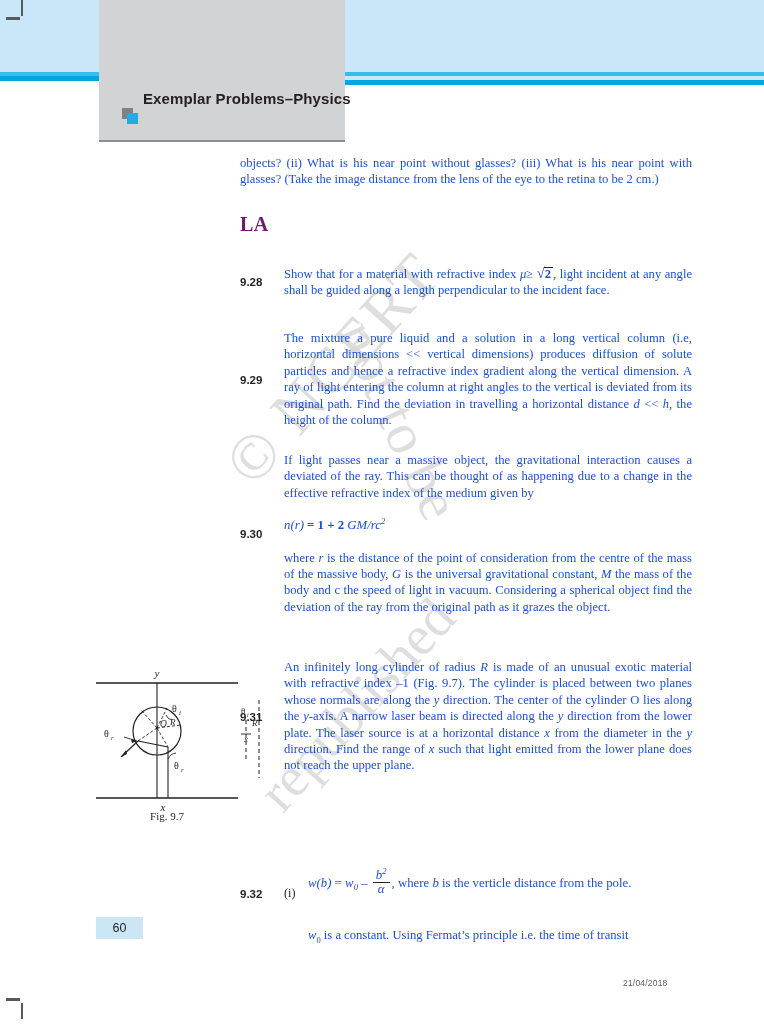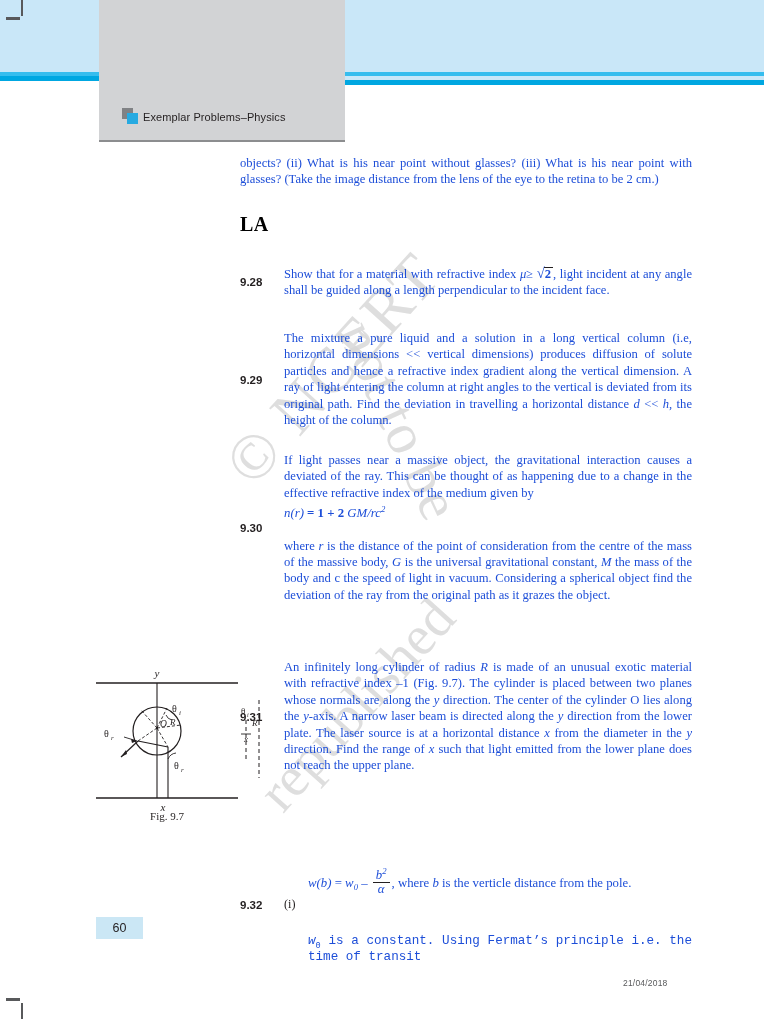--- a/index.html
+++ b/index.html
@@ -64,24 +64,24 @@
     background: #d2d3d5;
   }
   .head-block-shadow {
     position: absolute;
     left: 99px; top: 140px;
     width: 246px; height: 2px;
     background: #8c8d8f;
   }
   .head-label {
     position: absolute;
-    left: 143px; top: 111px;
+    left: 143px; top: 90px;
     font-family: "Liberation Sans", sans-serif;
-    font-weight: normal;
-    font-size: 11px;
+    font-weight: bold;
+    font-size: 15px;
     letter-spacing: 0.1px;
     color: #231f20;
     white-space: nowrap;
   }
   .head-icon {
     position: absolute;
     left: 122px; top: 108px;
     width: 17px; height: 17px;
   }
   .head-icon .sq-gray {
@@ -164,21 +164,21 @@
   }
 
   i, .it { font-style: italic; }
 
   .la-head {
     position: absolute;
     left: 240px;
     font-family: "Liberation Serif", serif;
     font-weight: bold;
     font-size: 20px;
-    color: #000000;
+    color: #701a75;
     letter-spacing: 0.5px;
   }
 
   .eqn {
     font-family: "Liberation Serif", serif;
     font-size: 12.8px;
     font-style: italic;
   }
   .eqn b { font-style: normal; }
 
@@ -293,40 +293,40 @@
       <div class="qnum">9.29</div>
       <div class="qbody"><span>The mixture a pure liquid and a solution in a long vertical column (i.e, horizontal dimensions &lt;&lt; vertical dimensions) produces diffusion of solute particles and hence a refractive index gradient along the vertical dimension. A ray of light entering the column at right angles to the vertical is deviated from its original path. Find the deviation in travelling a horizontal distance </span><i>d</i><span> &lt;&lt; </span><i>h</i><span>, the height of the column.</span></div>
     </div>
   </div>
 
   <div class="col" style="top:452px;">
     <div class="prob">
       <div class="qnum">9.30</div>
       <div class="qbody">
         <div>If light passes near a massive object, the gravitational interaction causes a deviated of the ray. This can be thought of as happening due to a change in the effective refractive index of the medium given by</div>
-        <div class="eqn" style="margin-top:4px;"><i>n</i><span>(</span><i>r</i><span>)</span><b> = 1 + 2 </b><i>GM/rc</i><sup>2</sup></div>
+        <div class="eqn" style="margin-top:16px;"><i>n</i><span>(</span><i>r</i><span>)</span><b> = 1 + 2 </b><i>GM/rc</i><sup>2</sup></div>
         <div style="margin-top:16px;"><span>where </span><i>r</i><span> is the distance of the point of consideration from the centre of the mass of the massive body, </span><i>G</i><span> is the universal gravitational constant, </span><i>M</i><span> the mass of the body and c the speed of light in vacuum. Considering a spherical object find the deviation of the ray from the original path as it grazes the object.</span></div>
       </div>
     </div>
   </div>
 
   <div class="col" style="top:659px;">
     <div class="prob">
       <div class="qnum">9.31</div>
       <div class="qbody"><span>An infinitely long cylinder of radius </span><i>R</i><span> is made of an unusual exotic material with refractive index –1 (Fig. 9.7). The cylinder is placed between two planes whose normals are along the </span><i>y</i><span> direction. The center of the cylinder O lies along the </span><i>y</i><span>-axis. A narrow laser beam is directed along the </span><i>y</i><span> direction from the lower plate. The laser source is at a horizontal distance </span><i>x</i><span> from the diameter in the </span><i>y</i><span> direction. Find the range of </span><i>x</i><span> such that light emitted from the lower plane does not reach the upper plane.</span></div>
     </div>
   </div>
 
   <div class="col" style="top:843px;">
     <div class="prob">
       <div class="qnum">9.32</div>
       <div style="width:24px;flex:0 0 24px;font-size:12.2px;">(i)</div>
       <div class="qbody" style="flex:1 1 auto;">
         <div class="eqn" style="margin-top:11px;line-height:20px;"><i>w</i><span class="it">(b)</span><span style="font-style:normal"> = </span><i>w</i><sub>0</sub><span style="font-style:normal"> – </span><span class="frac"><span class="num"><i>b</i><sup>2</sup></span><span class="den">α</span></span><span style="font-style:normal">, where </span><i>b</i><span style="font-style:normal"> is the verticle distance from the pole.</span></div>
-        <div style="margin-top:19px;font-family:Liberation Mono, monospace;"><i>w</i><sub>0</sub><span> is a constant. Using Fermat’s principle i.e. the time of transit</span></div>
+        <div style="margin-top:13px;"><i>w</i><sub>0</sub><span> is a constant. Using Fermat’s principle i.e. the time of transit</span></div>
       </div>
     </div>
   </div>
 
   <div class="fig">
     <svg width="142" height="155" viewBox="0 0 142 155">
 
       <line x1="0" y1="18" x2="142" y2="18" stroke="#231f20" stroke-width="1.3"></line>
 
       <line x1="0" y1="133" x2="142" y2="133" stroke="#231f20" stroke-width="1.3"></line>

